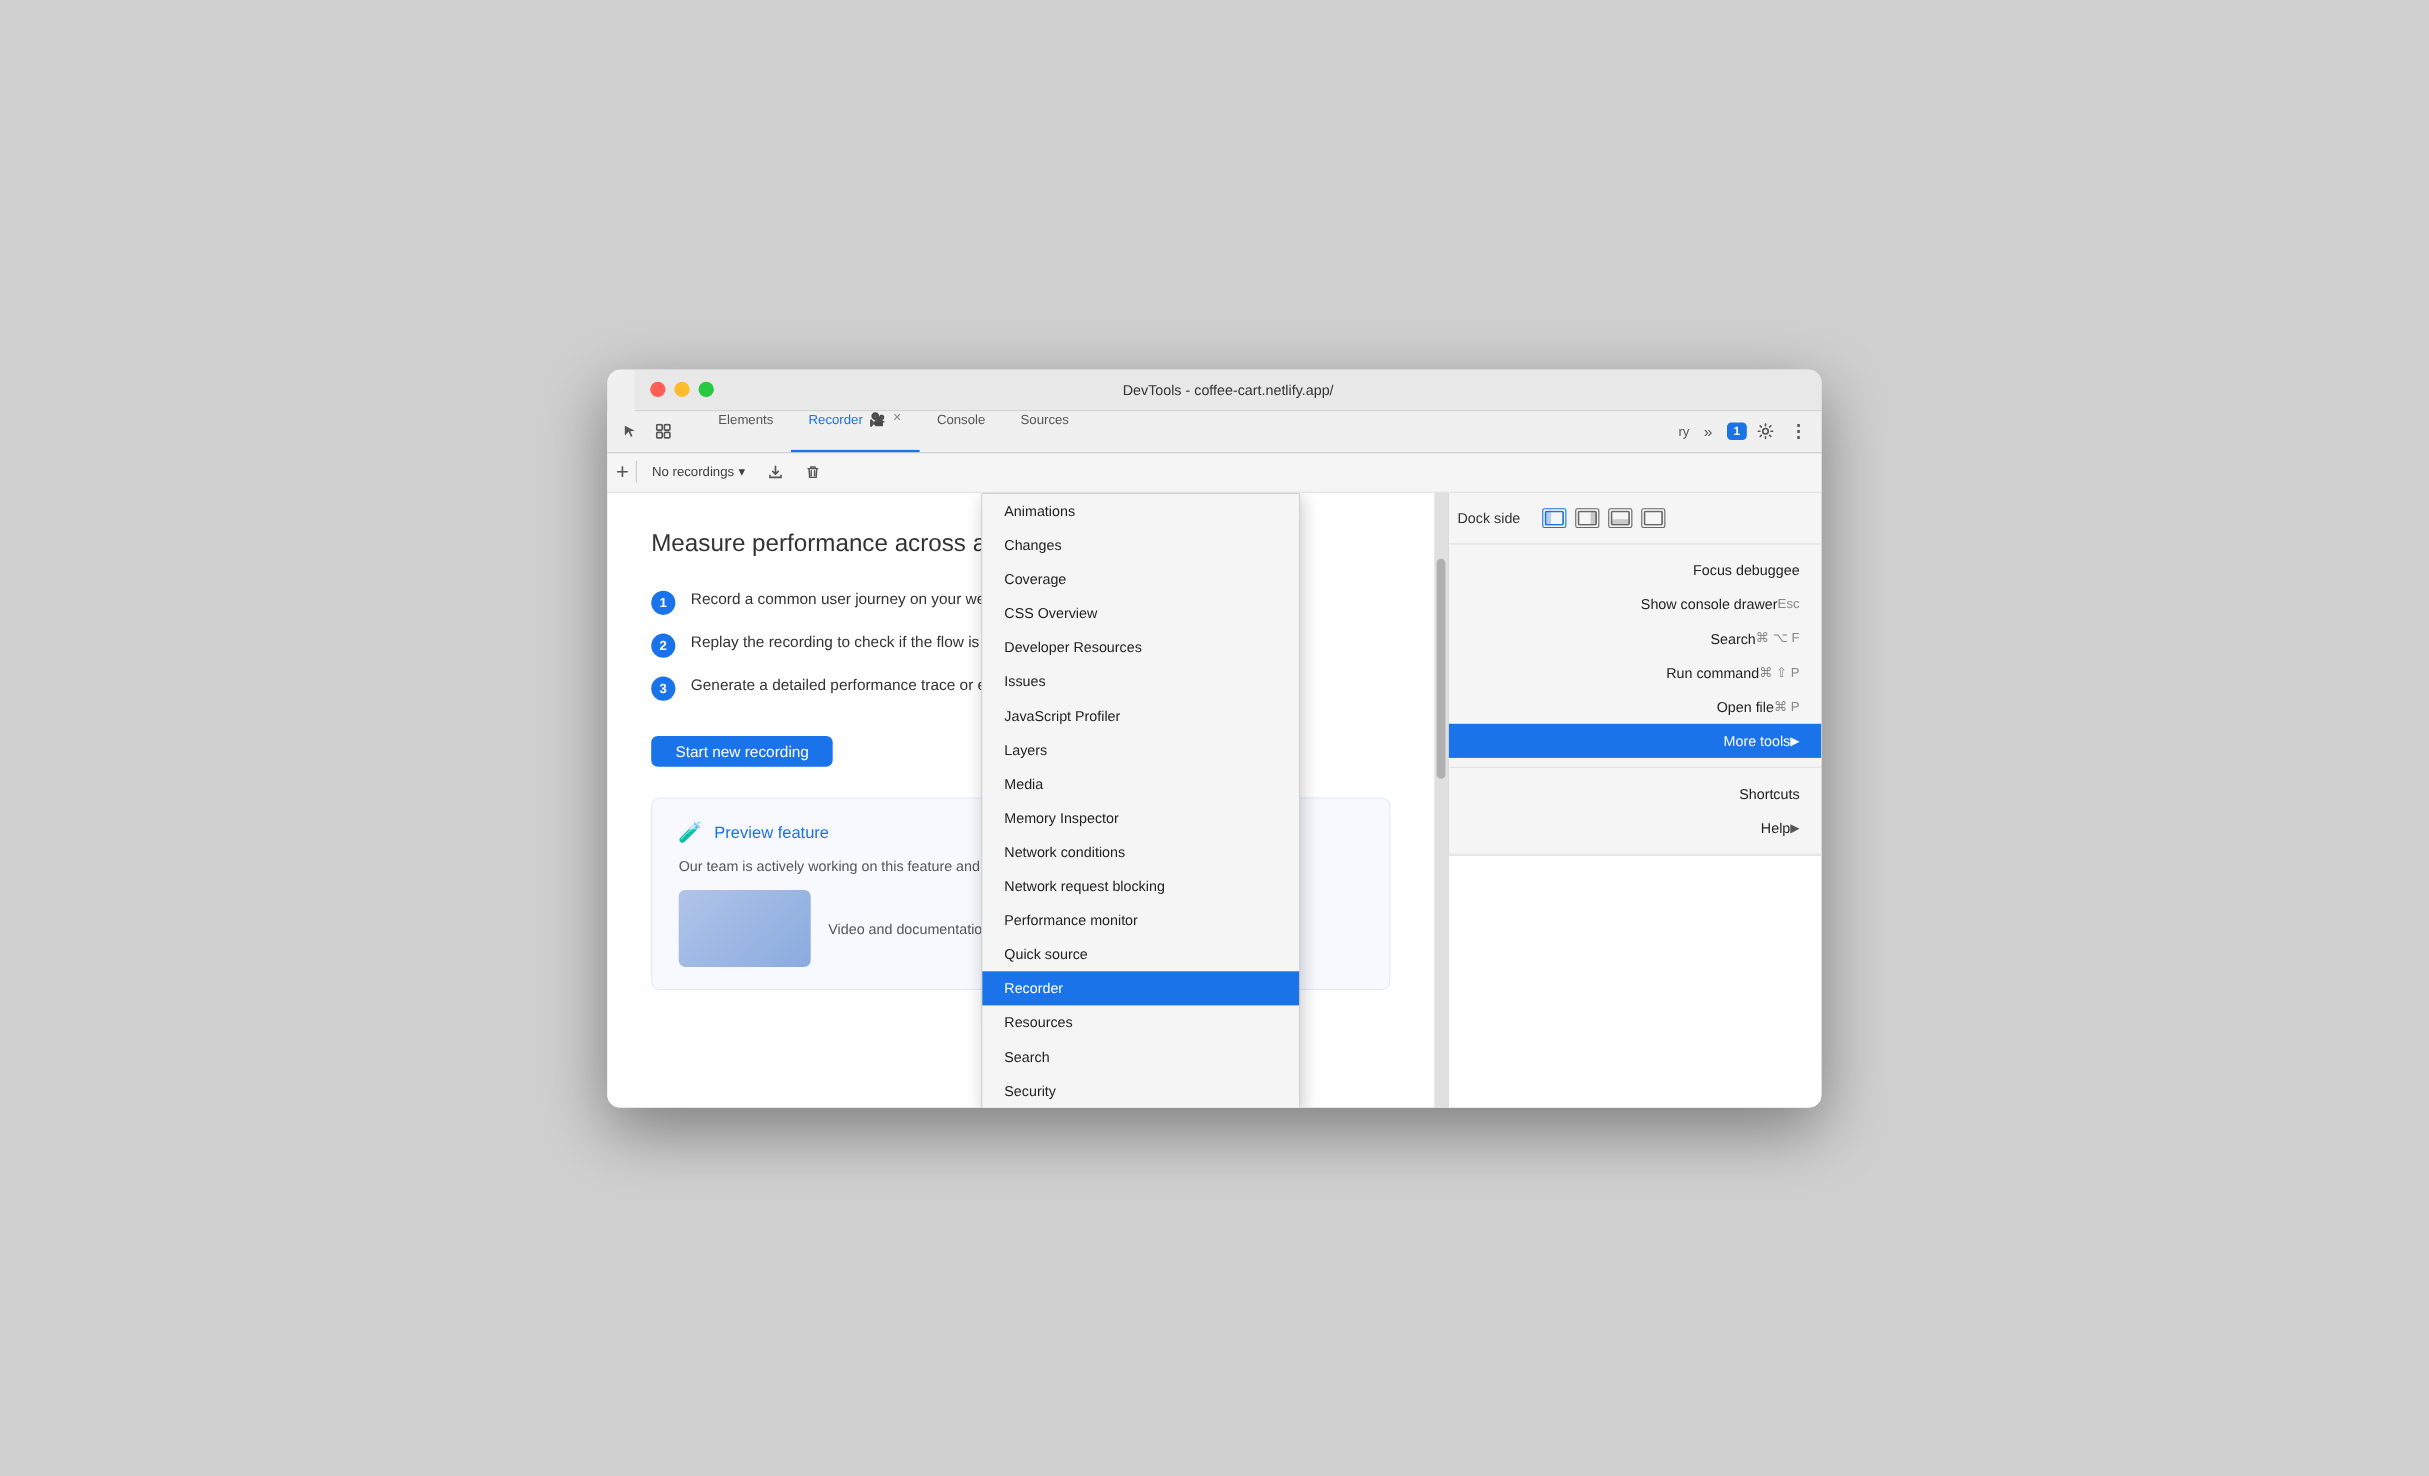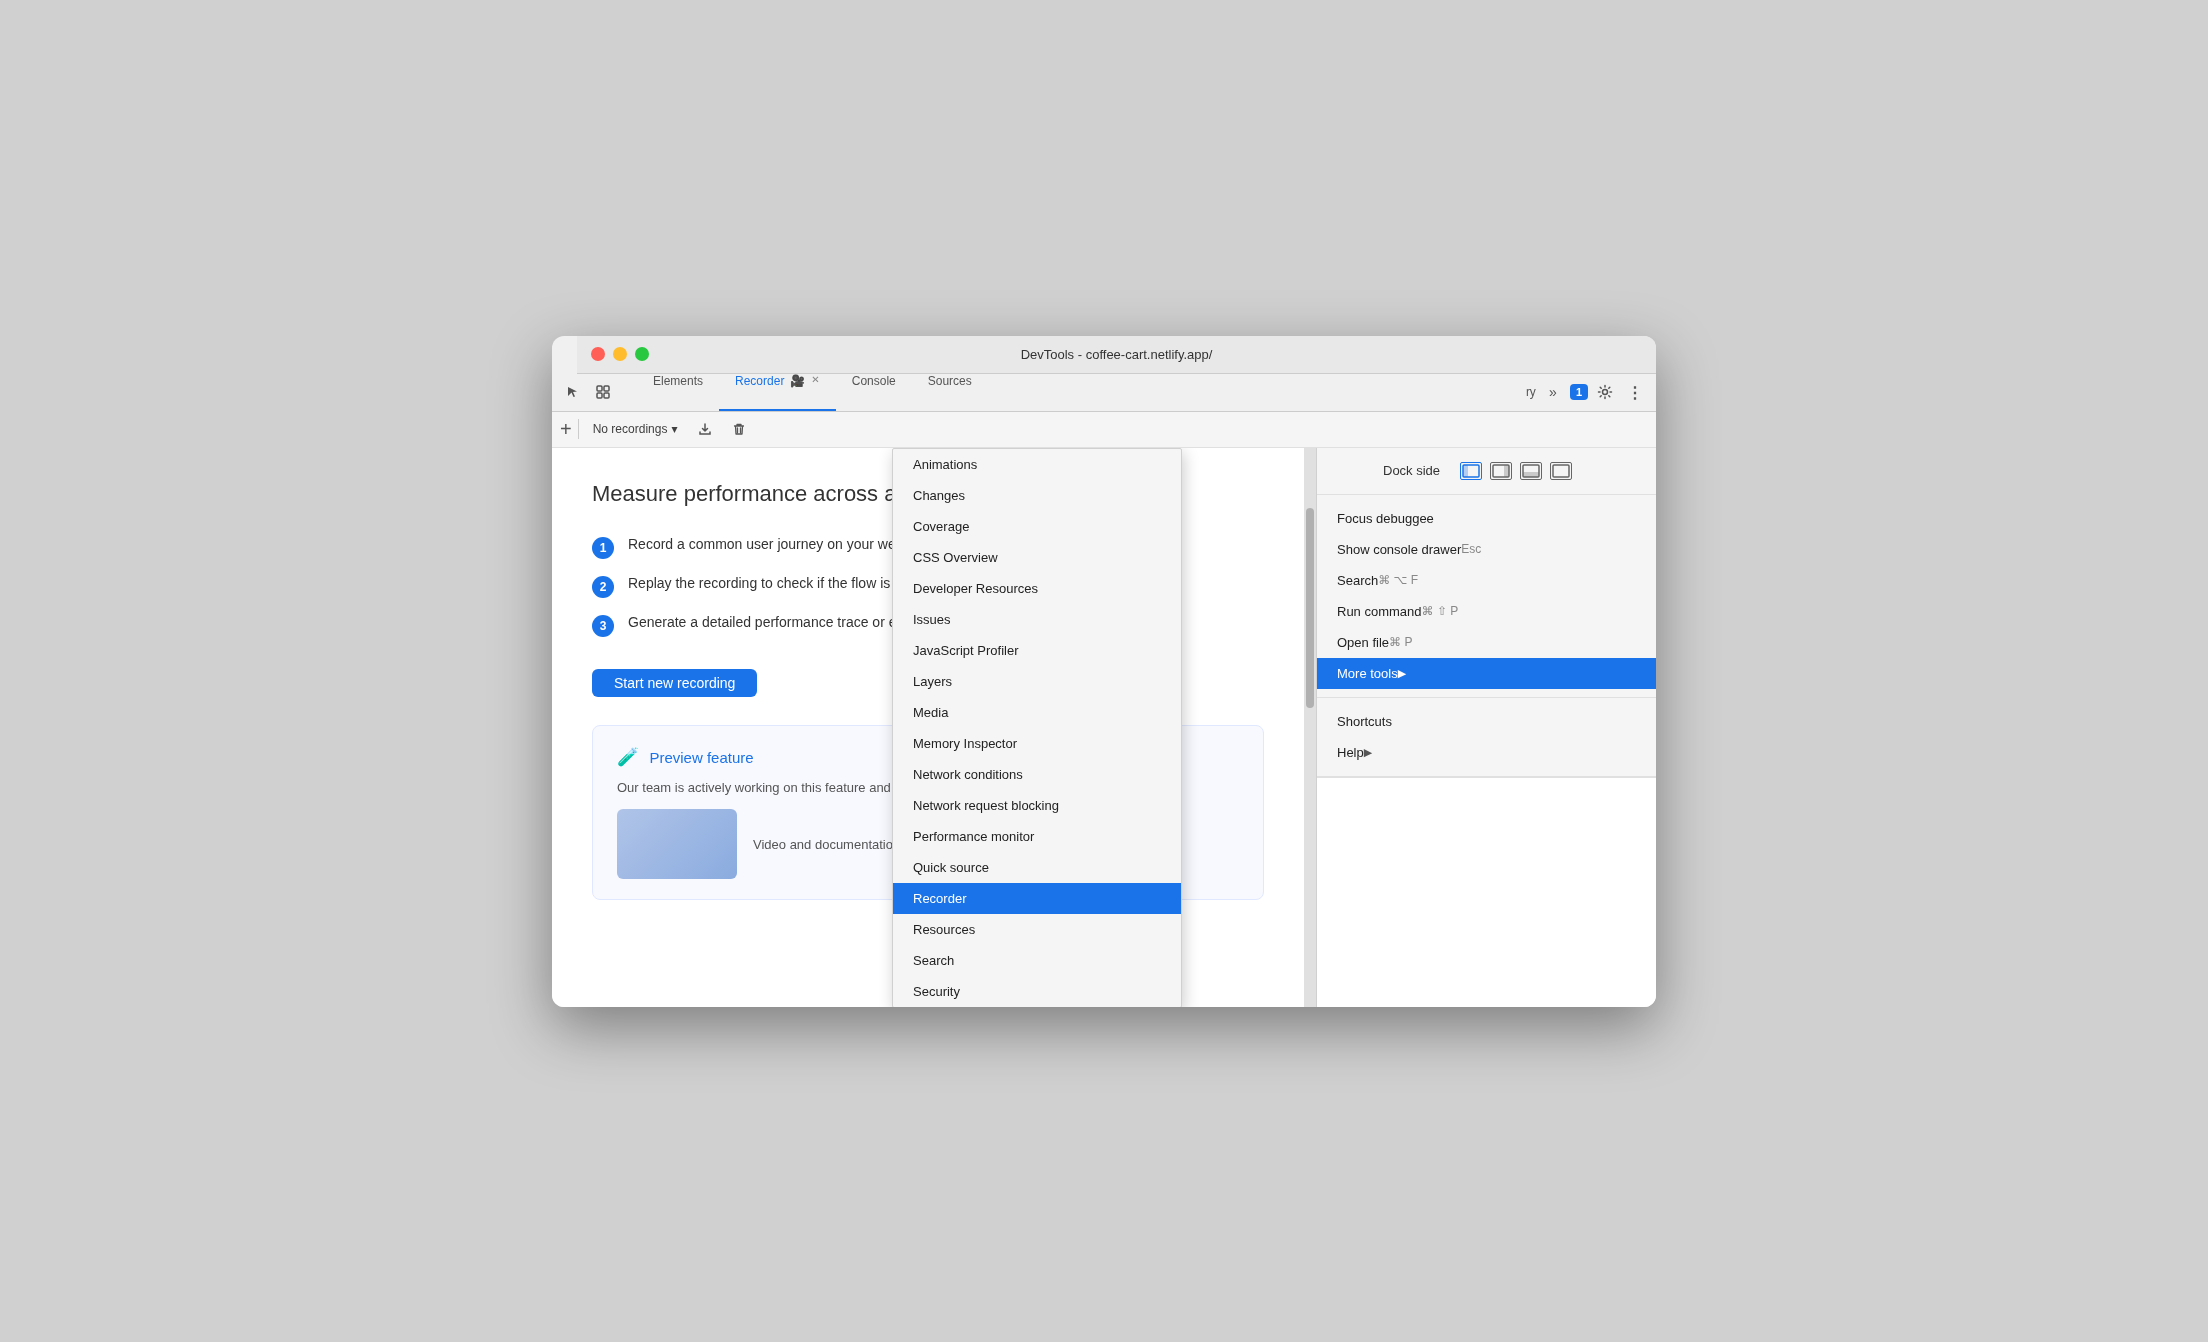--- a/index.html
+++ b/index.html
@@ -315,25 +315,24 @@
     }
 
     .context-menu-section {
       padding: 8px 0;
       border-bottom: 1px solid #e0e0e0;
     }
 
     .dock-side-row {
       display: flex;
       align-items: center;
-      padding: 6px 27px;
+      padding: 6px 8px;
       gap: 12px;
       font-size: 13px;
       color: #333;
-      margin-left: 39px;
     }
     .dock-icons {
       display: flex;
       gap: 8px;
       margin-left: 8px;
     }
     .dock-icon {
       width: 22px;
       height: 18px;
       border: 1.5px solid #666;
@@ -344,21 +343,21 @@
       justify-content: center;
       position: relative;
     }
     .dock-icon.active {
       border-color: #1a73e8;
     }
 
     .context-item {
       display: flex;
       align-items: center;
-      justify-content: flex-start;
+      justify-content: flex-end;
       padding: 8px 20px;
       font-size: 13px;
       color: #222;
       cursor: pointer;
     }
     .context-item.highlighted {
       background: #1a73e8;
       color: white;
     }
     .context-shortcut {

